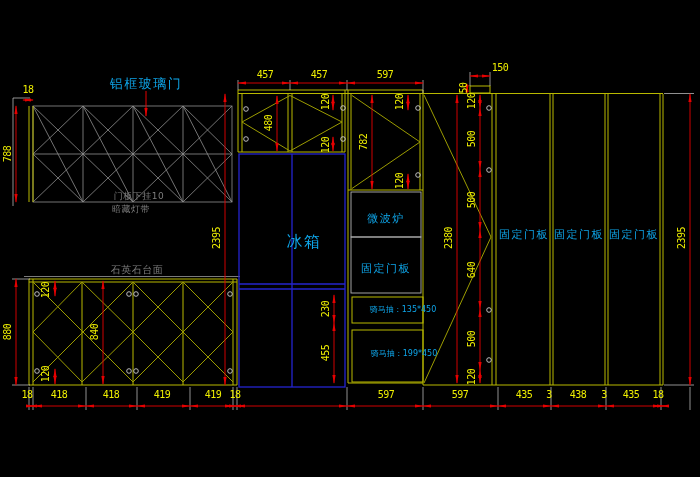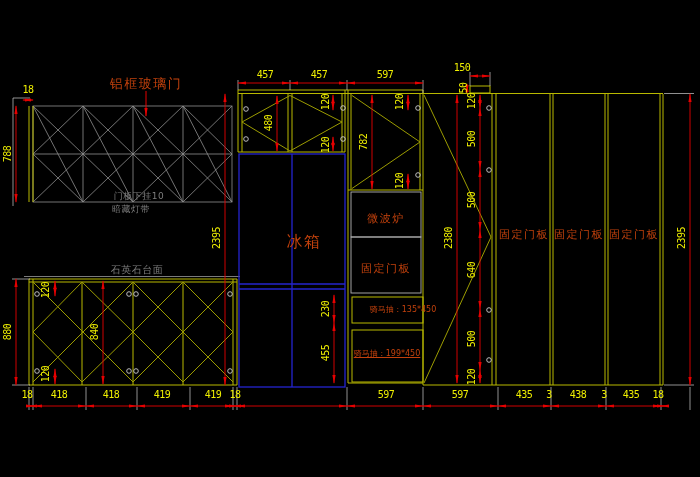--- a/index.html
+++ b/index.html
@@ -3,21 +3,21 @@
 <meta charset="utf-8">
 <style>
   html,body{margin:0;padding:0;background:#000;}
   #canvas{position:relative;width:700px;height:477px;background:#000;overflow:hidden;
           font-family:"DejaVu Sans",sans-serif;}
   svg{position:absolute;left:0;top:0;}
   .lbl{position:absolute;transform:translate(-50%,-50%);
        font-family:"DejaVu Sans Mono",monospace;font-size:10px;color:#efef00;
        white-space:nowrap;letter-spacing:-0.5px;line-height:1;}
   .rot{transform:translate(-50%,-50%) rotate(-90deg);}
-  .cn{font-family:"DejaVu Sans",sans-serif;color:#c2410c;letter-spacing:1.5px;}
+  .cn{font-family:"DejaVu Sans",sans-serif;color:#0ea5e9;letter-spacing:1.5px;}
   .gray{color:#7d7d7d;letter-spacing:0.5px;}
   .s8{font-size:8px;letter-spacing:0;}
   .s9{font-size:9px;}
   .s11{font-size:11px;}
   .s12{font-size:16px;margin-left:27px;}
   .s13{font-size:13px;}
 </style>
 </head>
 <body>
 
@@ -239,30 +239,30 @@
 </svg>
 
   <span class="lbl cn s13" style="left:146px;top:83px;">铝框玻璃门</span>
   <span class="lbl cn gray s9" style="left:136px;top:196px;padding-left:6px;">门板下挂10</span>
   <span class="lbl cn gray s9" style="left:131px;top:209px;">暗藏灯带</span>
   <span class="lbl cn gray" style="left:137px;top:270px;">石英石台面</span>
   <span class="lbl cn s12" style="left:277px;top:242px;">冰箱</span>
   <span class="lbl cn s11" style="left:386px;top:218px;">微波炉</span>
   <span class="lbl cn s11" style="left:386px;top:268px;">固定门板</span>
   <span class="lbl cn s8" style="left:403px;top:310px;">骑马抽：135*450</span>
-  <span class="lbl cn s8" style="left:387px;top:354px;text-decoration:underline;">骑马抽：199*450</span>
+  <span class="lbl cn s8" style="left:404px;top:354px;">骑马抽：199*450</span>
   <span class="lbl cn s11" style="left:524px;top:234px;">固定门板</span>
   <span class="lbl cn s11" style="left:579px;top:234px;">固定门板</span>
   <span class="lbl cn s11" style="left:634px;top:234px;">固定门板</span>
 
   <span class="lbl" style="left:28px;top:90px;">18</span>
   <span class="lbl" style="left:265px;top:75px;">457</span>
   <span class="lbl" style="left:319px;top:75px;">457</span>
   <span class="lbl" style="left:385px;top:75px;">597</span>
-  <span class="lbl" style="left:462px;top:68px;">150</span>
+  <span class="lbl" style="left:500px;top:68px;">150</span>
   <span class="lbl" style="left:27px;top:395px;">18</span>
   <span class="lbl" style="left:59px;top:395px;">418</span>
   <span class="lbl" style="left:111px;top:395px;">418</span>
   <span class="lbl" style="left:162px;top:395px;">419</span>
   <span class="lbl" style="left:213px;top:395px;">419</span>
   <span class="lbl" style="left:235px;top:395px;">18</span>
   <span class="lbl" style="left:386px;top:395px;">597</span>
   <span class="lbl" style="left:460px;top:395px;">597</span>
   <span class="lbl" style="left:524px;top:395px;">435</span>
   <span class="lbl" style="left:549px;top:395px;">3</span>

